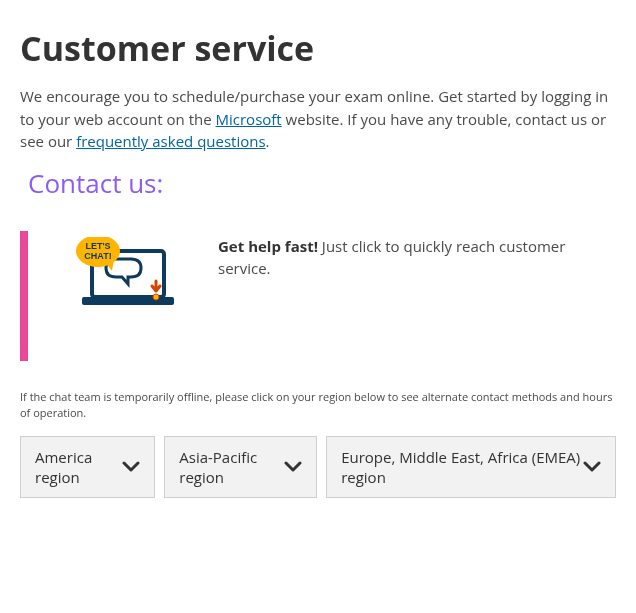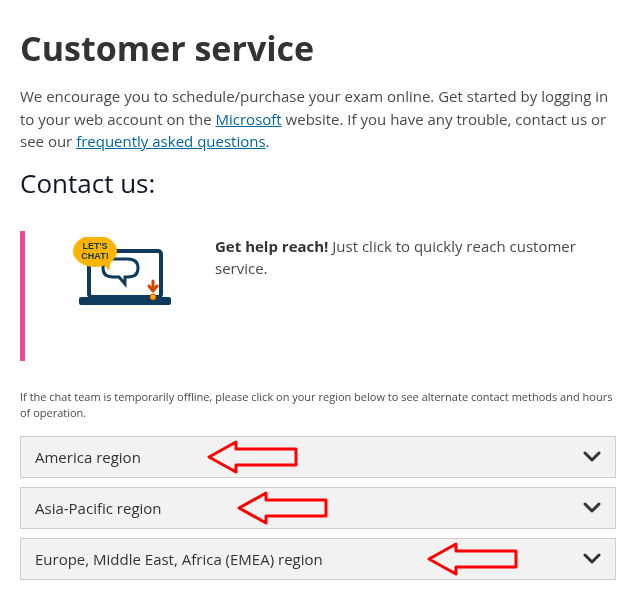--- a/index.html
+++ b/index.html
@@ -23,25 +23,25 @@
     line-height: 1.5;
     margin: 0 0 12px 0;
   }
   a.link {
     color: #0066a1;
     text-decoration: underline;
   }
   h2.contact-title {
     font-size: 26px;
     font-weight: 400;
-    color: #0f172a;
-    margin: 0 0 30px 0;
+    color: #8b5cf6;
+    margin: 0 0 30px 8px;
   }
   .callout {
-    border-left: 5px solid #ec4899;
+    border-left: 8px solid #ec4899;
     padding: 4px 0 50px 0;
     display: flex;
     margin-bottom: 28px;
   }
   .callout-icon-wrap {
     width: 190px;
     display: flex;
     justify-content: center;
     align-items: flex-start;
     padding-top: 2px;
@@ -56,21 +56,21 @@
     color: #333;
   }
   p.note {
     font-size: 11px;
     color: #4a4a4a;
     line-height: 1.5;
     margin: 0 0 14px 0;
   }
   .accordion {
     display: flex;
-    flex-direction: column;
+    flex-direction: row;
     gap: 9px;
   }
   .acc-item {
     position: relative;
     background: #f2f2f2;
     border: 1px solid #cfcfcf;
     padding: 10px 14px;
     display: flex;
     align-items: center;
     justify-content: space-between;
@@ -109,21 +109,21 @@
       <ellipse cx="30" cy="14" rx="22" ry="16" fill="#ffb500"></ellipse>
       <path d="M38 26 l6 8 l2 -12 z" fill="#ffb500"></path>
       <text x="30" y="12" text-anchor="middle" font-family="Arial" font-size="9" font-weight="bold" fill="#0e3a5e">LET'S</text>
       <text x="30" y="22" text-anchor="middle" font-family="Arial" font-size="9" font-weight="bold" fill="#0e3a5e">CHAT!</text>
 
       <path d="M88 44 v8 m-4 -3 l4 5 l4 -5" stroke="#d64500" stroke-width="3" fill="none" stroke-linecap="round" stroke-linejoin="round"></path>
       <circle cx="88" cy="60" r="3" fill="#ffb500" stroke="#d64500" stroke-width="1"></circle>
     </svg>
   </div>
   <div class="callout-text">
-    <strong>Get help reach!</strong><span> Just click to quickly reach customer service.</span>
+    <strong>Get help fast!</strong><span> Just click to quickly reach customer service.</span>
   </div>
 </div>
 
 <p class="note">If the chat team is temporarily offline, please click on your region below to see alternate contact methods and hours of operation.</p>
 
 <div class="accordion">
 
   <div class="acc-item">
     <span class="acc-label">America region</span>
     <span class="chevron">

